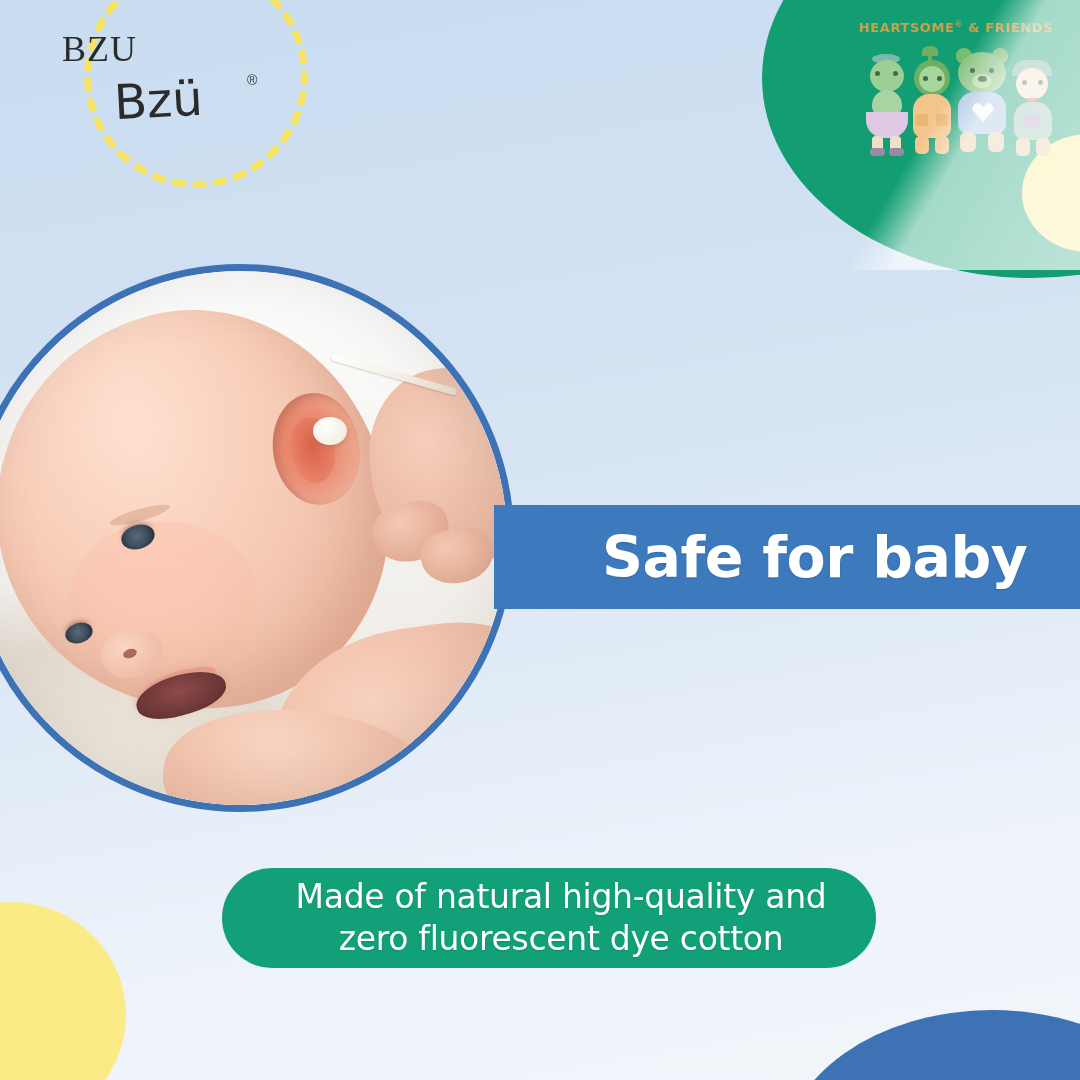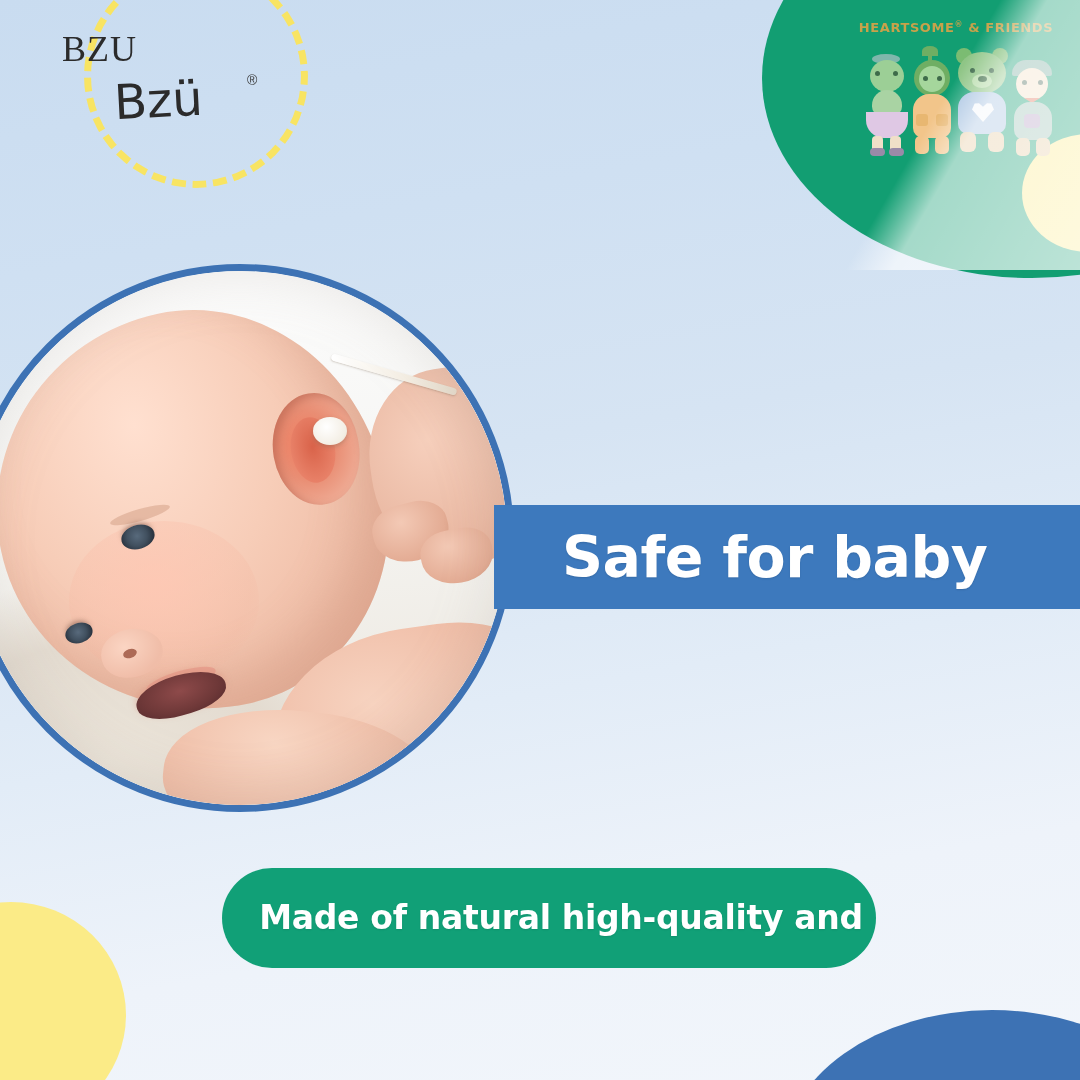--- a/index.html
+++ b/index.html
@@ -368,21 +368,21 @@
     background: #3d79bd;
     display: flex;
     align-items: center;
   }
   .banner-blue-text {
     color: #ffffff;
     font-family: "DejaVu Sans", sans-serif;
     font-size: 57px;
     font-weight: bold;
     letter-spacing: -0.5px;
-    margin-left: 68px;
+    margin-left: 108px;
     text-shadow: 0 1px 2px rgba(0,0,0,0.12);
   }
 
   
   .pill-green {
     position: absolute;
     left: 222px;
     top: 868px;
     width: 654px;
     height: 100px;
@@ -390,21 +390,21 @@
     background: #11a077;
     display: flex;
     flex-direction: column;
     align-items: center;
     justify-content: center;
   }
   .pill-line {
     color: #ffffff;
     font-family: "DejaVu Sans", sans-serif;
     font-size: 33px;
-    font-weight: bold;
+    font-weight: normal;
     line-height: 1.26;
     letter-spacing: -0.3px;
     white-space: nowrap;
     text-shadow: 0 1px 2px rgba(0,0,0,0.10);
     margin-left: 24px;
   }
 </style>
 </head>
 <body>
 
@@ -509,15 +509,16 @@
       <div class="ph-vignette"></div>
     </div>
   </div>
 
   <div class="banner-blue">
     <div class="banner-blue-text">Safe for baby</div>
   </div>
 
   <div class="pill-green">
     <div class="pill-line">Made of natural high-quality and</div>
+    <div class="pill-line">zero fluorescent dye cotton</div>
   </div>
 
 </div>
 
 </body></html>

